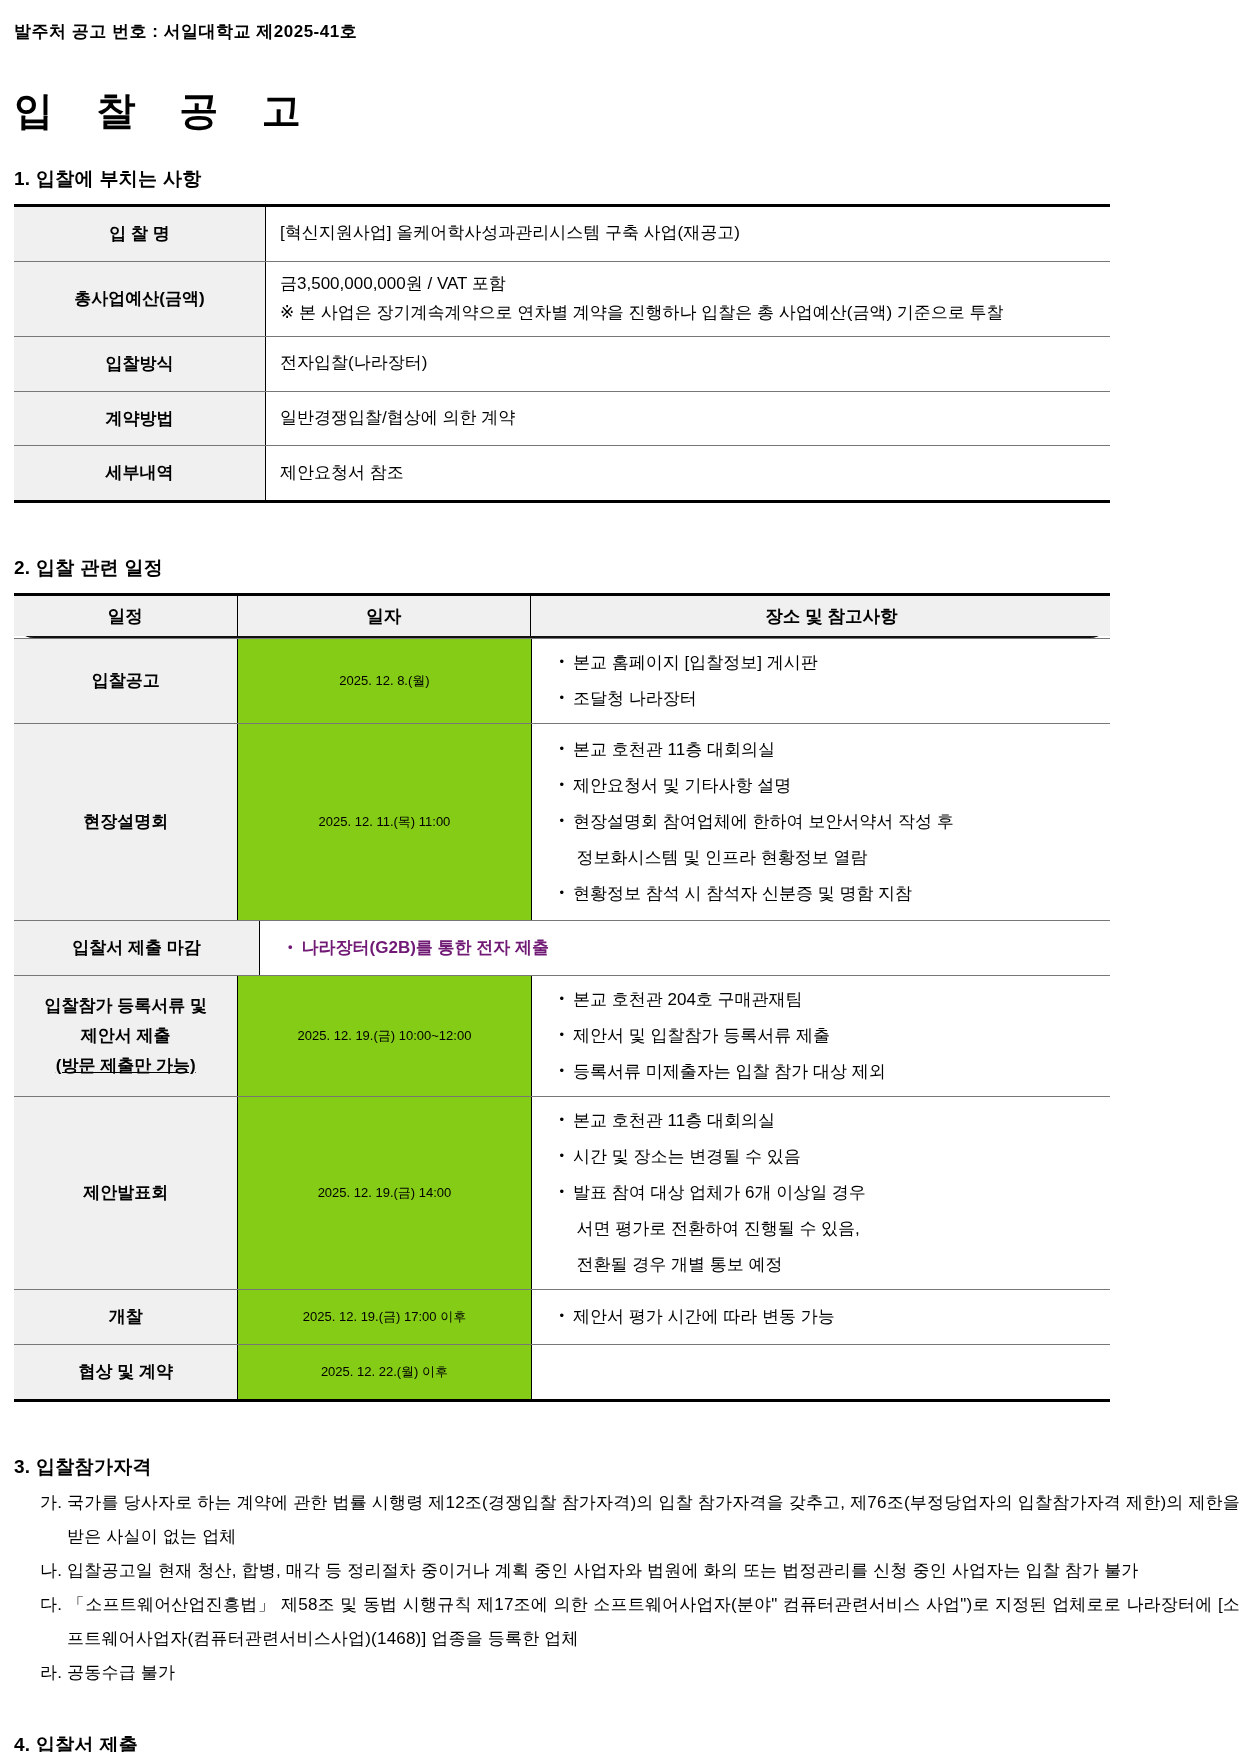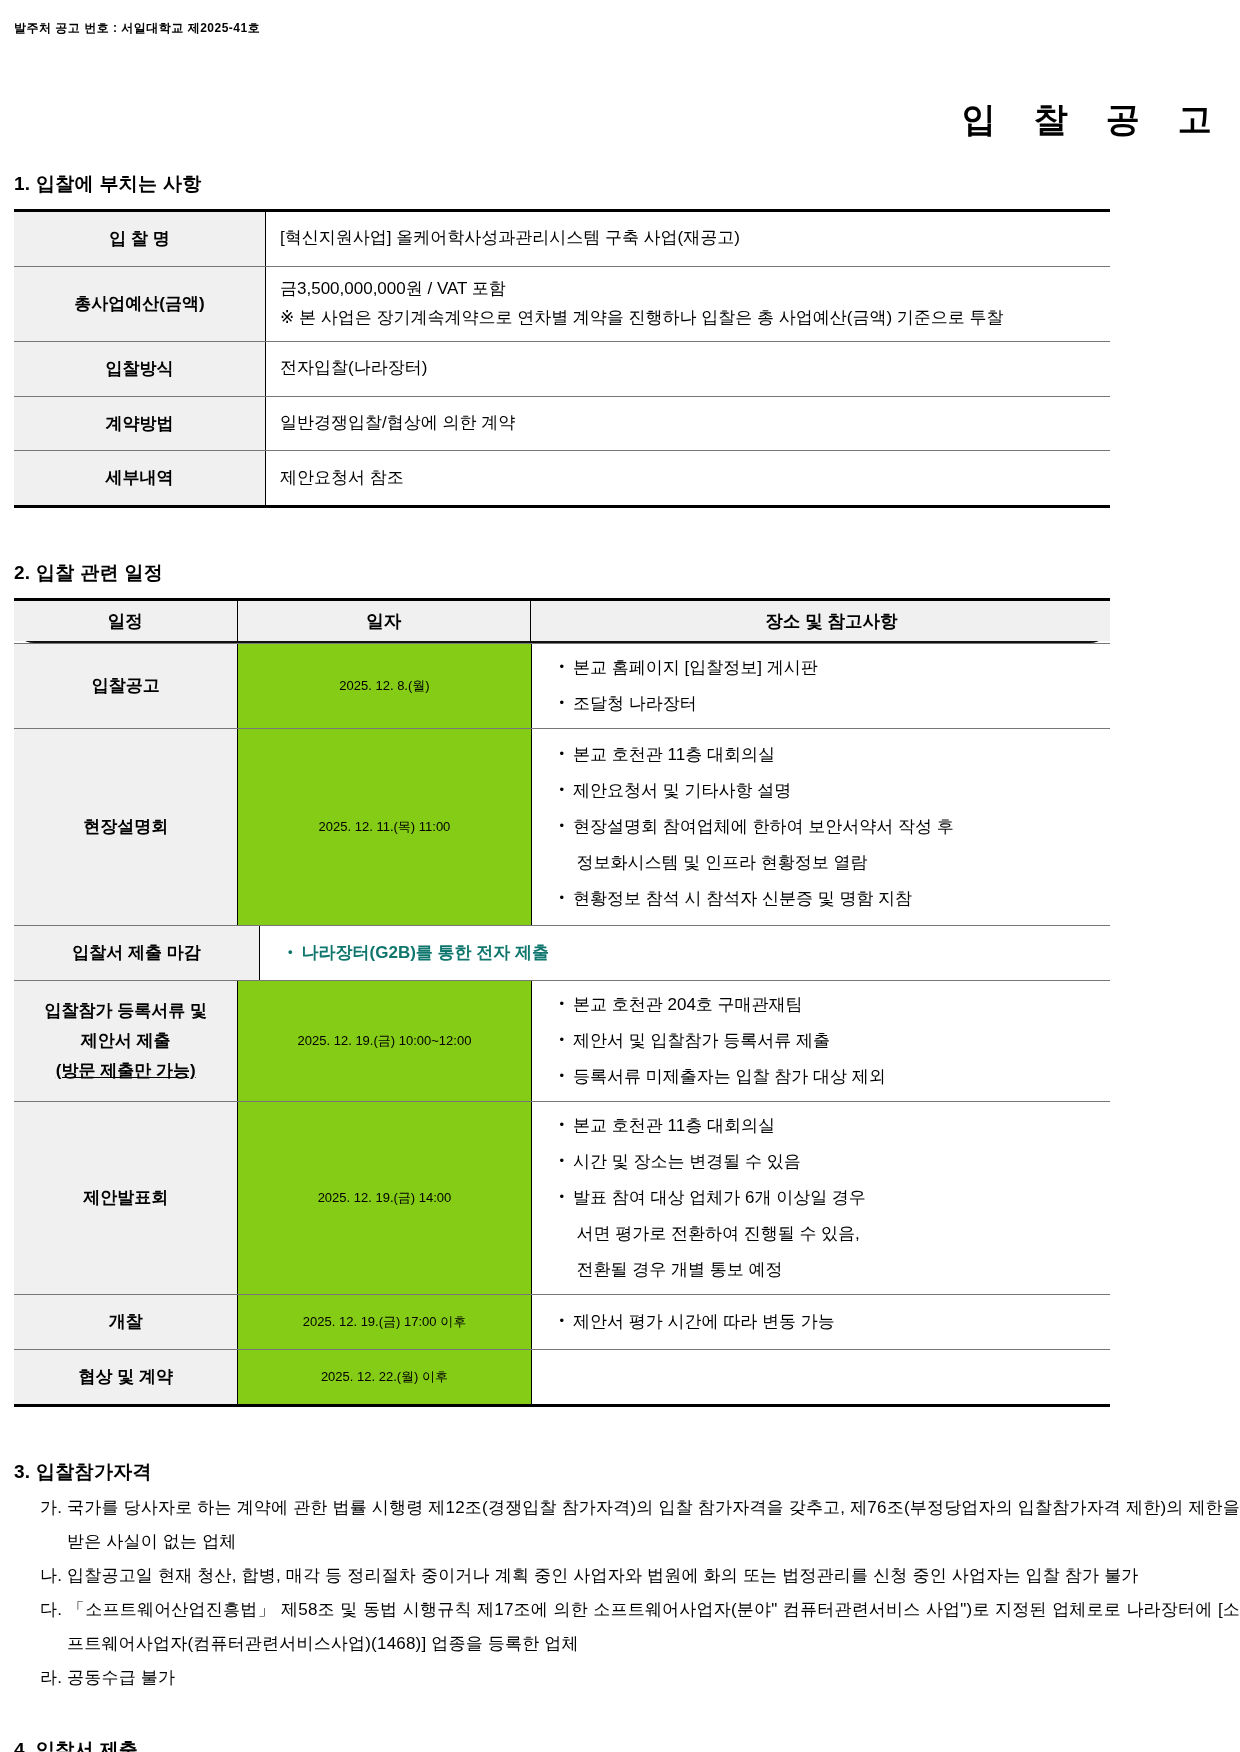--- a/index.html
+++ b/index.html
@@ -4,25 +4,25 @@
 <style>
   * { margin:0; padding:0; box-sizing:border-box; }
   html,body { background:#fff; }
   body {
     width:1240px; height:1752px; overflow:hidden;
     font-family:"Liberation Sans","DejaVu Sans",sans-serif;
     color:#000; position:relative;
   }
   .page { padding:20px 14px 0 14px; }
 
-  .notice-no { font-size:12px; font-weight:bold; letter-spacing:0.5px; }
+  .notice-no { font-size:17px; font-weight:bold; letter-spacing:0.5px; }
 
   .doc-title {
-    text-align:right; font-size:34px; font-weight:bold;
-    letter-spacing:0.42em; margin-top:60px; margin-bottom:28px;
+    text-align:left; font-size:39px; font-weight:bold;
+    letter-spacing:0.42em; margin-top:41px; margin-bottom:28px;
   }
 
   .sec-heading { font-size:19px; font-weight:bold; margin-bottom:12px; letter-spacing:0.3px; }
 
   
   .tbl { width:1096px; border-top:3px solid #000; border-bottom:3px solid #000; }
   .trow { display:flex; border-top:1px solid #777; }
   .trow:first-child { border-top:none; }
   .trow.hdr { border-top:none; border-bottom:2px solid #111;border-radius:20px; }
   .cell { display:flex; flex-direction:column; justify-content:center; }
@@ -41,21 +41,21 @@
   .t2 .c1 { width:245px; }
   .t2 .c2 { width:322px; border-left:1px solid #000; background:#84cc16; font-weight:normal;
             align-items:center; text-align:center; font-size:13px; padding:4px 4px; }
   .t2 .c3 { width:635px; border-left:1px solid #000; padding:6px 6px 6px 28px;
             font-size:17px; justify-content:center; }
   .t2 .hdr .cell { background:#f0f0f0; font-weight:bold; font-size:17.5px;
                    align-items:center; justify-content:center; min-height:40px; }
   .note-line { line-height:2.12; white-space:nowrap; }
   .note-line.b::before { content:"•"; font-size:13px; margin-right:9px; position:relative; top:-2px; }
   .note-line.c { padding-left:17px; }
-  .note-line.blue { color:#0f766e; font-weight:bold; }
+  .note-line.blue { color:#701a75; font-weight:bold; }
   .ul { text-decoration:underline; }
   .t2 .rh1 { min-height:70px; }
   .t2 .rh2 { min-height:196px; }
   .t2 .rh3 { min-height:50px; }
   .t2 .rh4 { min-height:116px; }
   .t2 .rh5 { min-height:182px; }
   .t2 .rh6 { min-height:50px; }
   .t2 .rh7 { min-height:46px; }
 
   

